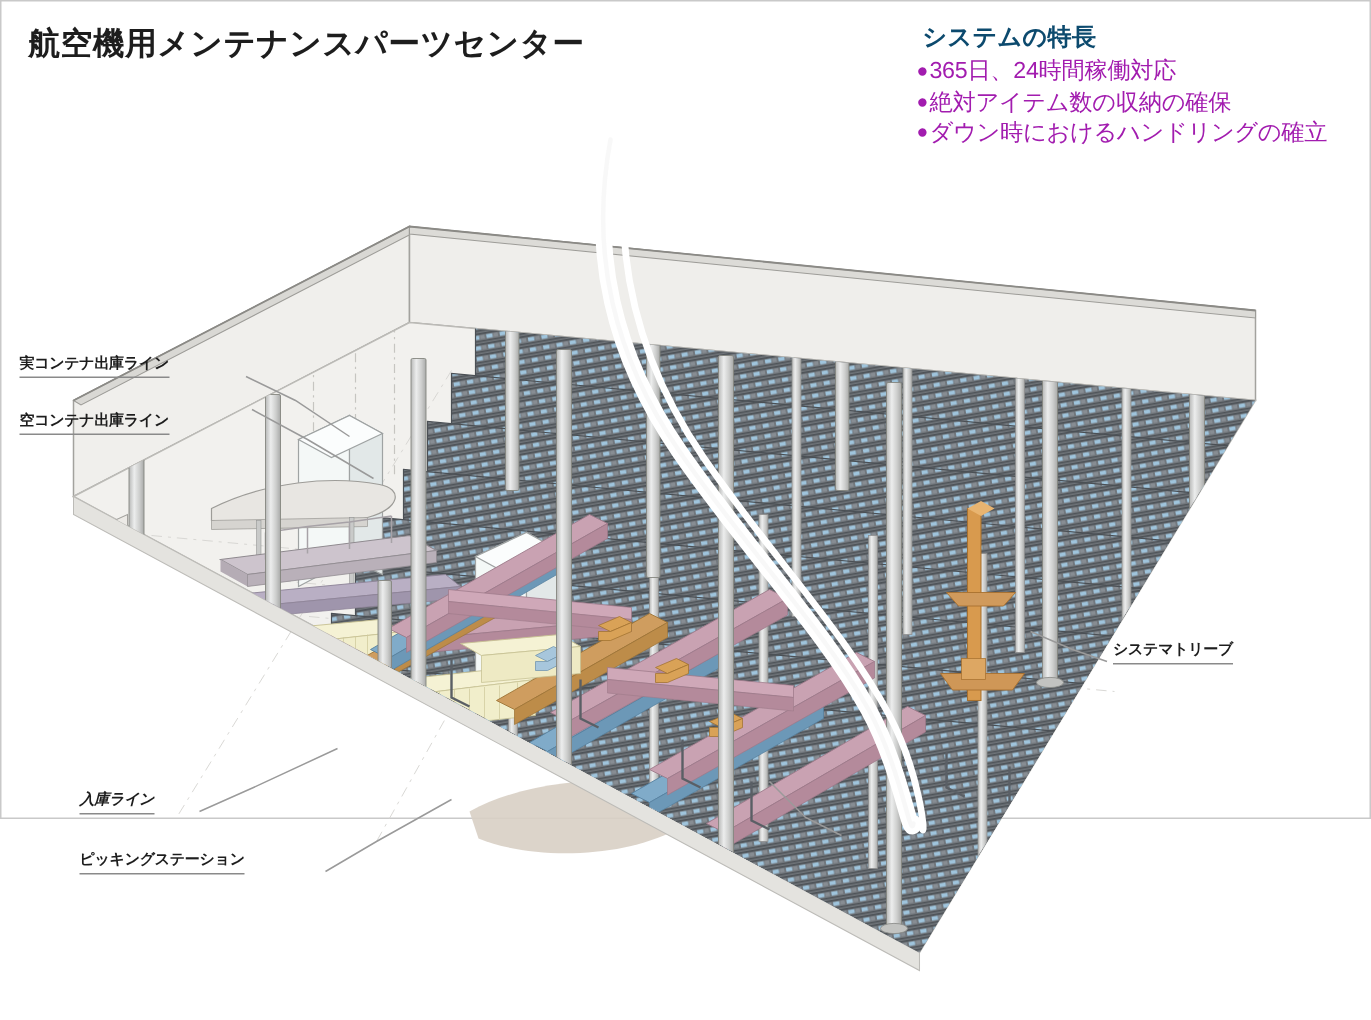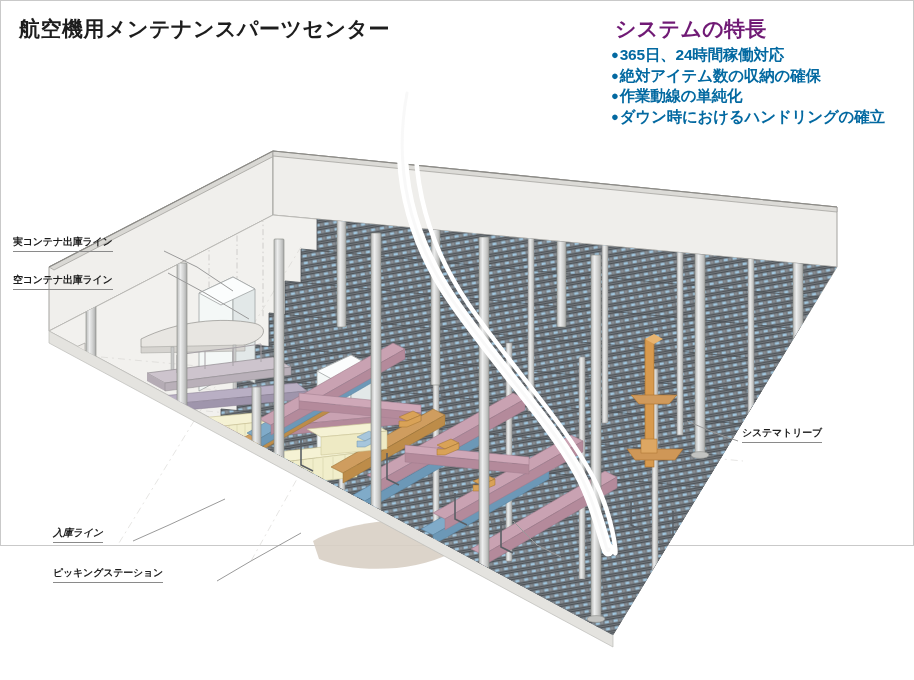--- a/index.html
+++ b/index.html
@@ -5,44 +5,43 @@
   html,body{margin:0;padding:0;background:#ffffff;}
   body{width:914px;height:680px;overflow:hidden;
        font-family:"Liberation Sans","DejaVu Sans",sans-serif;}
   #page{position:relative;width:914px;height:546px;
         background:#ffffff;box-sizing:border-box;
         border:1px solid #c9c9c9;}
   #title{position:absolute;left:18px;top:14px;
          font-size:21px;font-weight:bold;color:#1d1d1d;
          letter-spacing:0.5px;white-space:nowrap;}
   #features{position:absolute;left:610px;top:14px;width:300px;}
-  #features .ftitle{font-size:21px;font-weight:bold;color:#701a75;
+  #features .ftitle{font-size:16px;font-weight:bold;color:#0c4a6e;
          margin:0 0 2px 4px;letter-spacing:0.3px;}
   #features ul{list-style:none;margin:0;padding:0;}
-  #features li{font-size:15.5px;font-weight:bold;color:#0369a1;
+  #features li{font-size:15.5px;font-weight:normal;color:#a21caf;
          line-height:1.33;white-space:nowrap;letter-spacing:-0.2px;}
   #features li .bullet{font-size:13px;vertical-align:1px;margin-right:1px;}
   .cal{position:absolute;font-size:10px;font-weight:bold;color:#1d1d1d;
        white-space:nowrap;letter-spacing:-0.2px;padding-bottom:2px;
        border-bottom:1.4px solid #8a8a8a;}
   #svgscene{position:absolute;left:0;top:0;width:914px;height:680px;}
 </style>
 </head>
 <body>
 
 <div id="page">
 
   <div id="title">航空機用メンテナンスパーツセンター</div>
 
   <div id="features">
     <div class="ftitle">システムの特長</div>
     <ul>
       <li><span class="bullet">●</span><span>365日、24時間稼働対応</span></li>
       <li><span class="bullet">●</span><span>絶対アイテム数の収納の確保</span></li>
-      <li><span class="bullet">●</span><span>作業動線の単純化</span></li>
       <li><span class="bullet">●</span><span>ダウン時におけるハンドリングの確立</span></li>
     </ul>
   </div>
 
   <svg id="svgscene" viewBox="0 0 914 680">
     <defs>
 
       <pattern id="rackFace" width="9" height="7" patternUnits="userSpaceOnUse" patternTransform="rotate(-10)">
         <rect width="9" height="7" fill="#6f7479"></rect>
         <rect x="0" y="0" width="9" height="1.1" fill="#4e5358"></rect>

